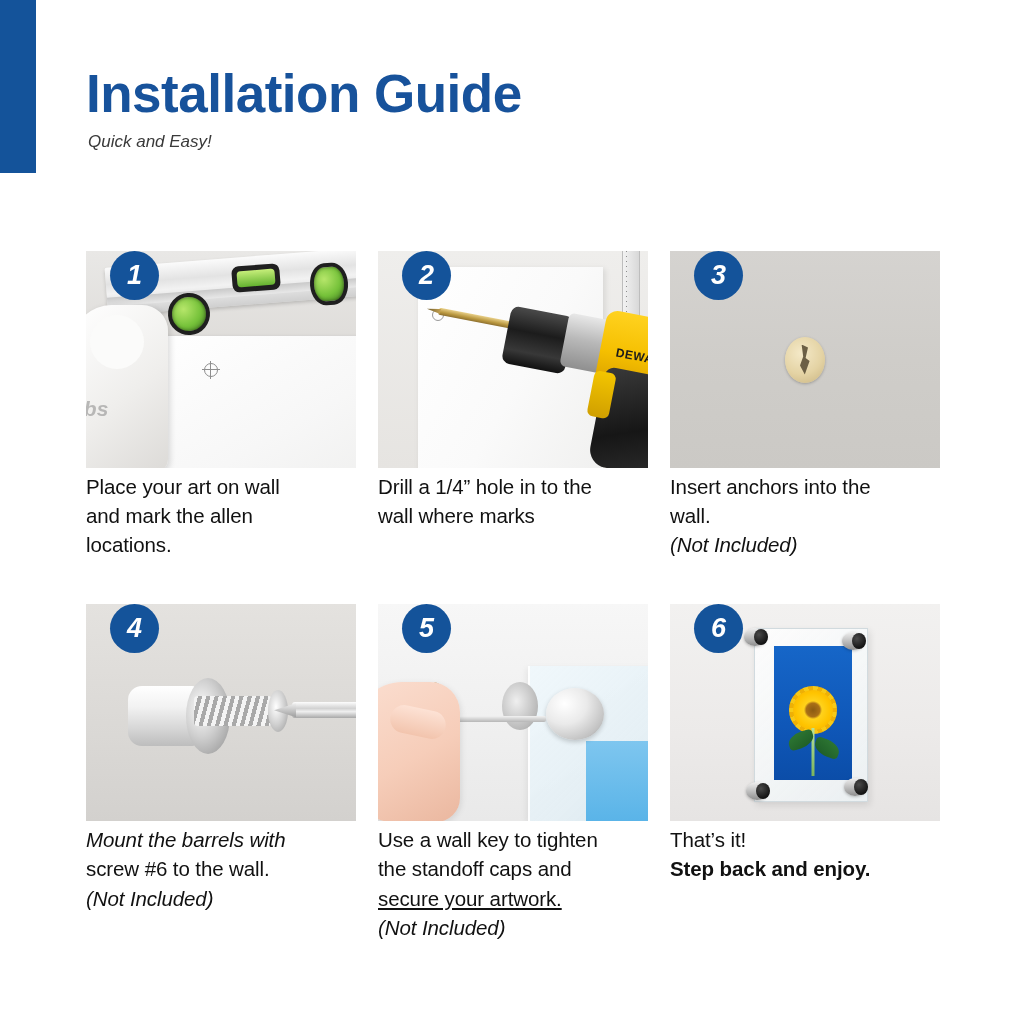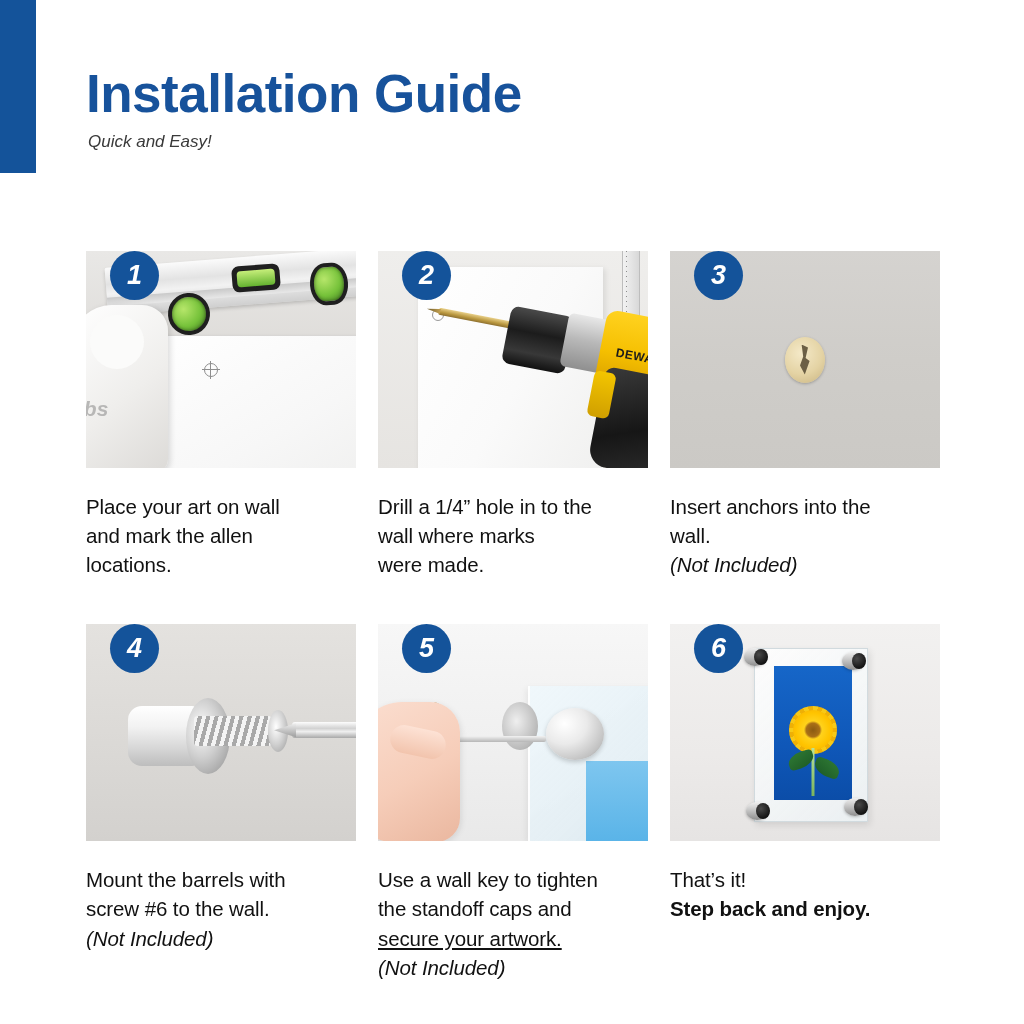--- a/index.html
+++ b/index.html
@@ -100,21 +100,21 @@
     font-weight: bold;
     font-style: italic;
     display: flex;
     align-items: center;
     justify-content: center;
     z-index: 5;
     line-height: 1;
   }
 
   .caption {
-    margin-top: 24px;
+    margin-top: 4px;
     font-size: 20.5px;
     line-height: 1.42;
     color: #111111;
     letter-spacing: -0.1px;
   }
   .caption .note {
     font-style: italic;
   }
   .caption .note-block {
     display: block;
@@ -444,21 +444,20 @@
           <div class="body">
             <div class="vent"></div>
             <div class="brand">DEWALT</div>
           </div>
           <div class="handle"></div>
         </div>
       </div>
       <div class="caption">
         <span style="display: block;">Drill a 1/4” hole in to the</span>
         <span style="display: block;">wall where marks</span>
-        <span style="display: block;">were made.</span>
       </div>
     </div>
 
     <div class="step">
       <div class="photo-wrap">
         <div class="badge">3</div>
         <div class="photo p3">
           <div class="anchor"></div>
         </div>
       </div>
@@ -474,21 +473,21 @@
         <div class="badge">4</div>
         <div class="photo p4">
           <div class="barrel"></div>
           <div class="flange"></div>
           <div class="thread"></div>
           <div class="screwhead"></div>
           <div class="driver"></div>
         </div>
       </div>
       <div class="caption">
-        <span style="display: block;">Mount the barrels with</span>
+        <span style="display: block; font-style: italic;">Mount the barrels with</span>
         <span style="display: block;">screw #6 to the wall.</span>
         <span class="note-block" style="display: block;">(Not Included)</span>
       </div>
     </div>
 
     <div class="step step-row2">
       <div class="photo-wrap">
         <div class="badge">5</div>
         <div class="photo p5">
           <div class="acrylic">

